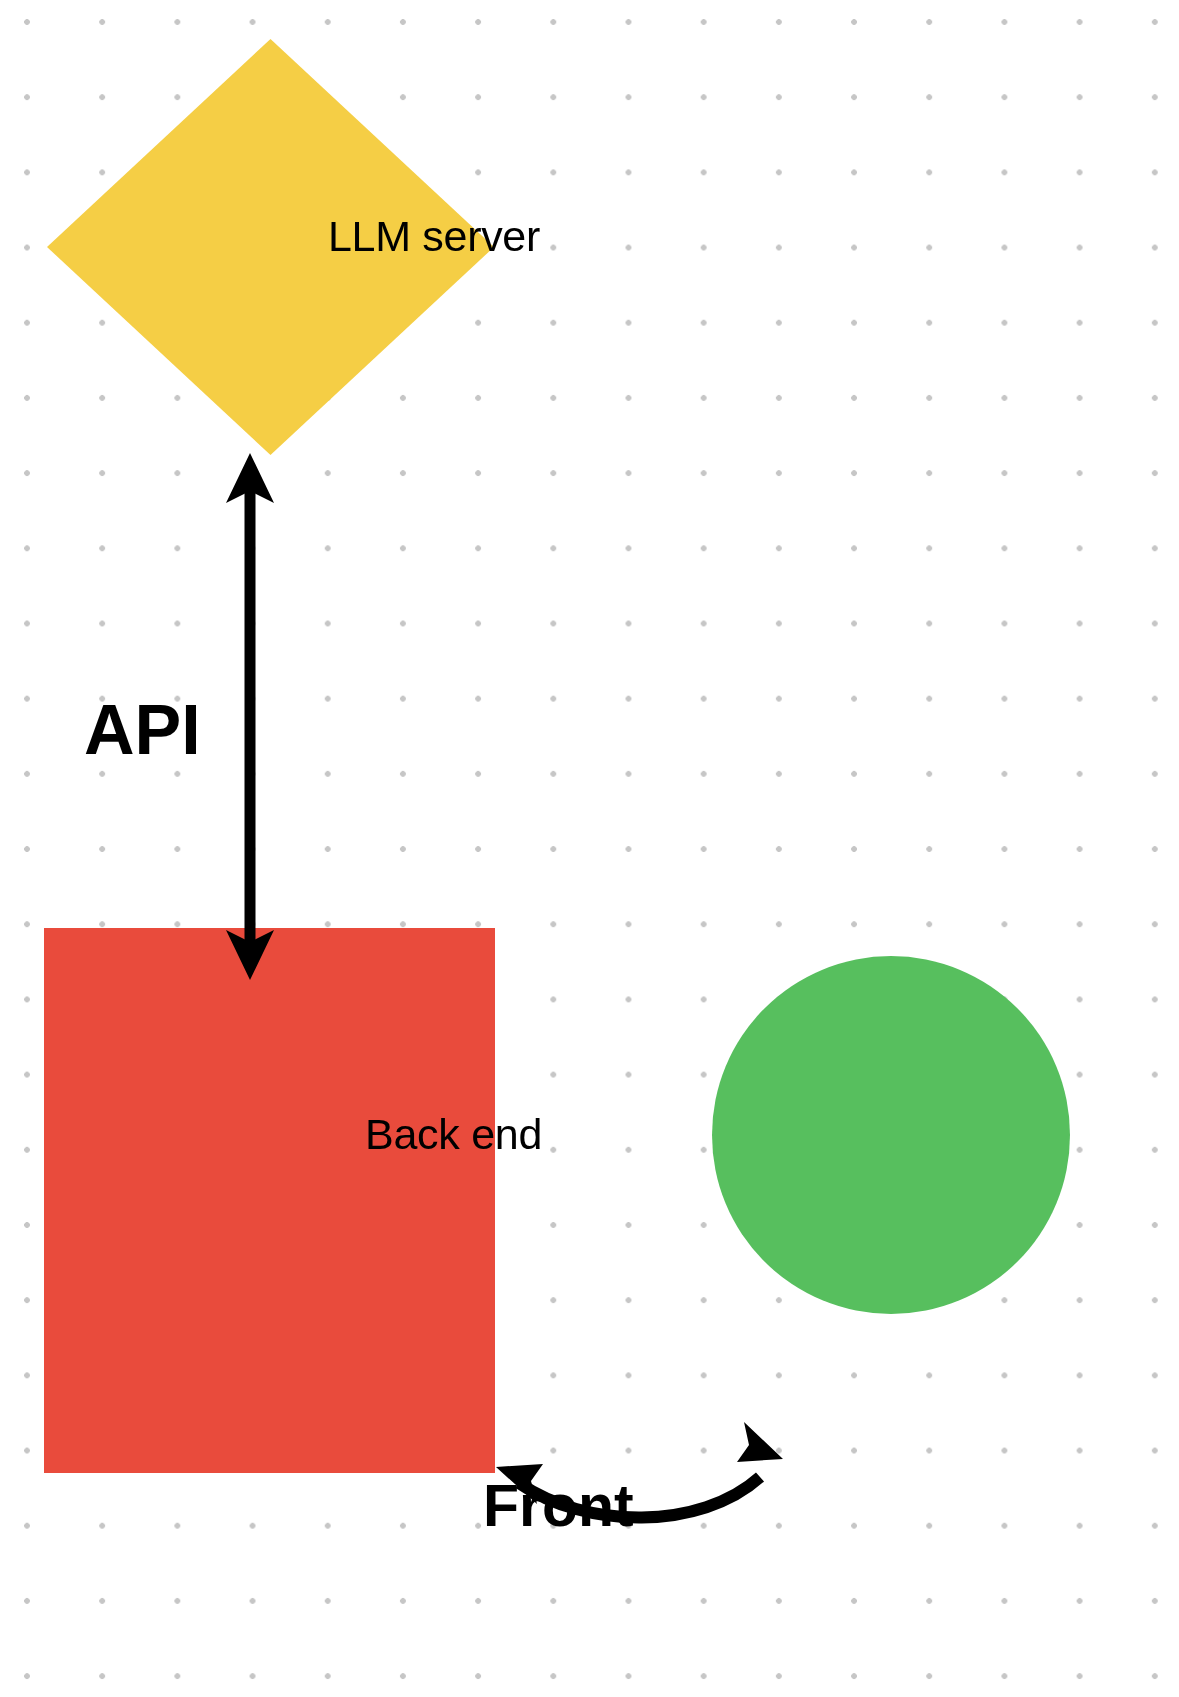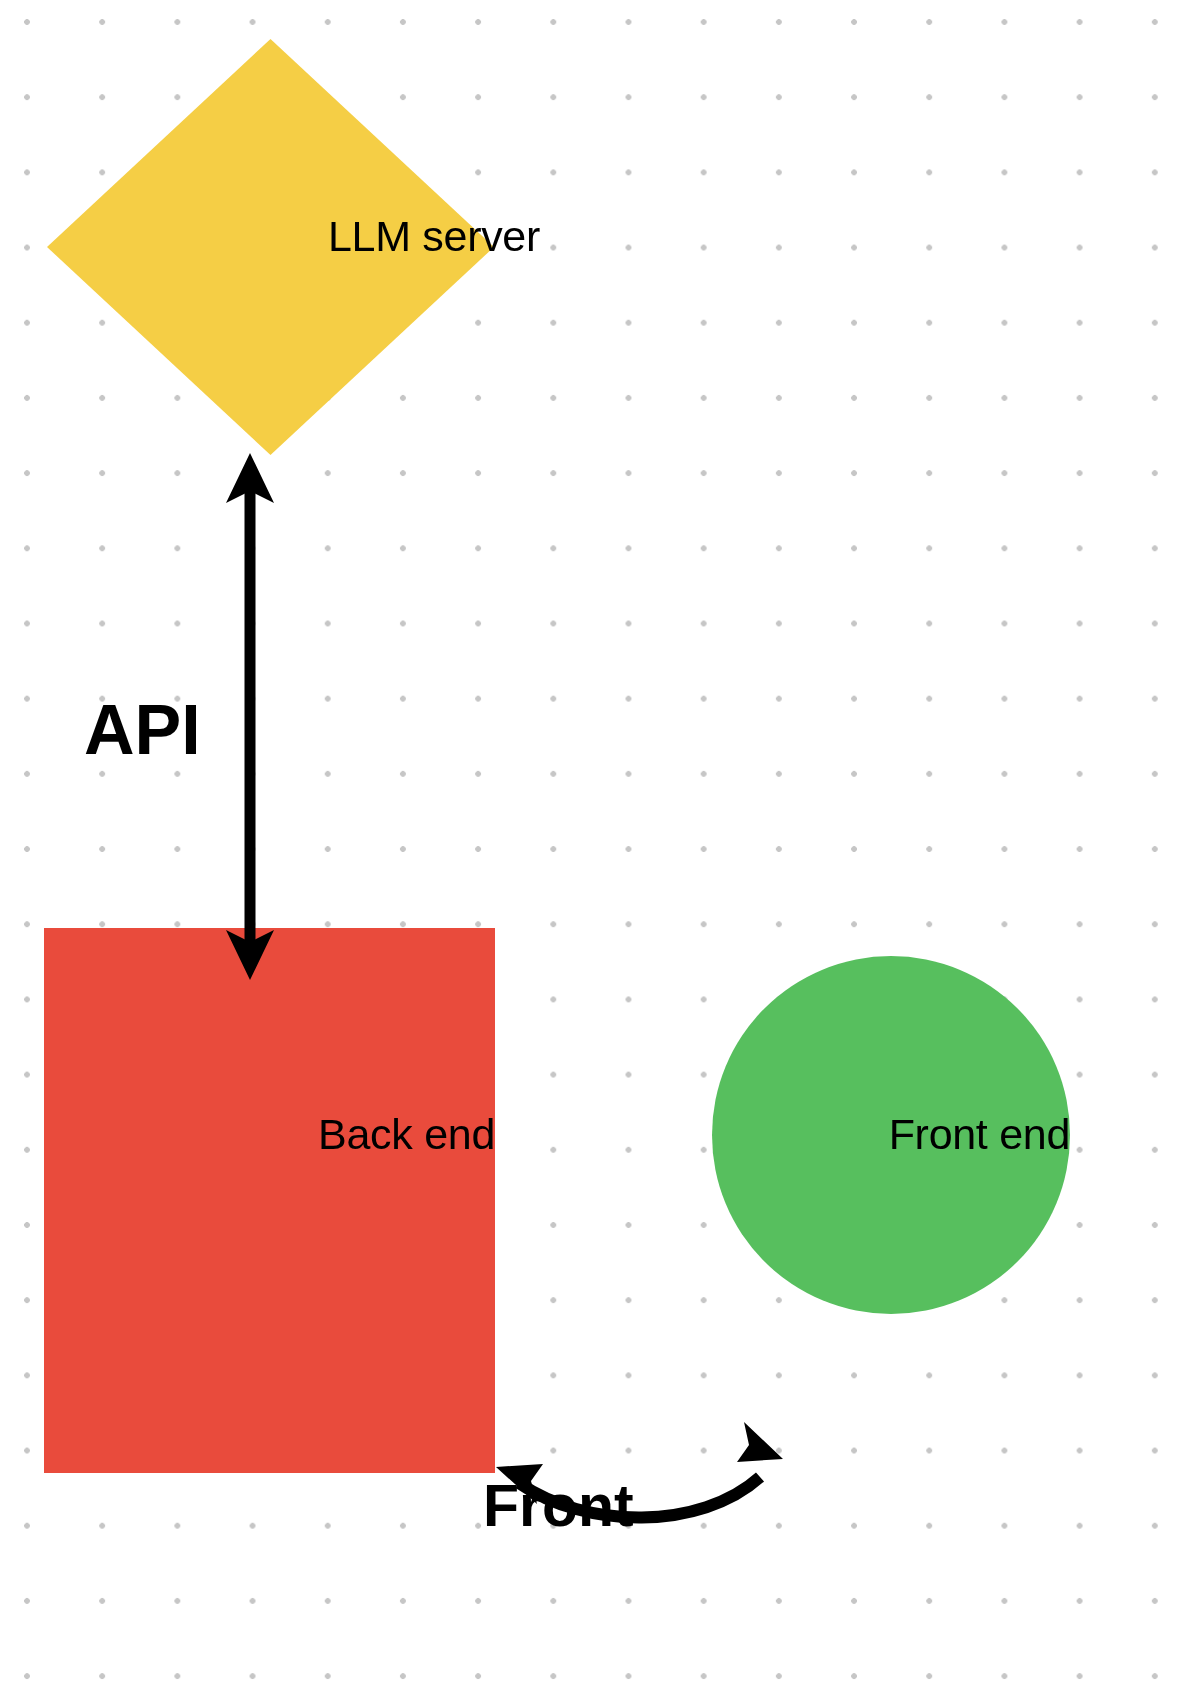--- a/index.html
+++ b/index.html
@@ -52,20 +52,21 @@
     width: 540px;
     font-size: 43px;
     letter-spacing: -0.3px;
   }
   #backend-label {
     left: 44px;
     top: 1110px;
     width: 451px;
     font-size: 43px;
     letter-spacing: -0.3px;
+    padding-left: 47px;
   }
   #frontend-label {
     left: 712px;
     top: 1110px;
     width: 358px;
     font-size: 43px;
     letter-spacing: -0.3px;
   }
   #api-label {
     left: 84px;
@@ -103,19 +104,18 @@
       <path d="M 519 1483 C 585 1529, 700 1531, 760 1477" stroke="#000000" stroke-width="12" fill="none" stroke-linecap="butt"></path>
       <polygon points="496,1467 543,1464 531,1481 537,1504" fill="#000000"></polygon>
       <polygon points="783,1459 737,1462 749,1445 744,1422" fill="#000000"></polygon>
     </g>
   </svg>
 
   <div class="node-label" id="llm-label">LLM server</div>
 
   <div class="node-label" id="backend-label">Back end</div>
 
-  <div class="node-label" id="frontend-label">Front end</div>
 
   <div class="edge-label" id="api-label">API</div>
 
   <div class="edge-label" id="webrtc-label">Front</div>
 
 </div>
 
 </body></html>

